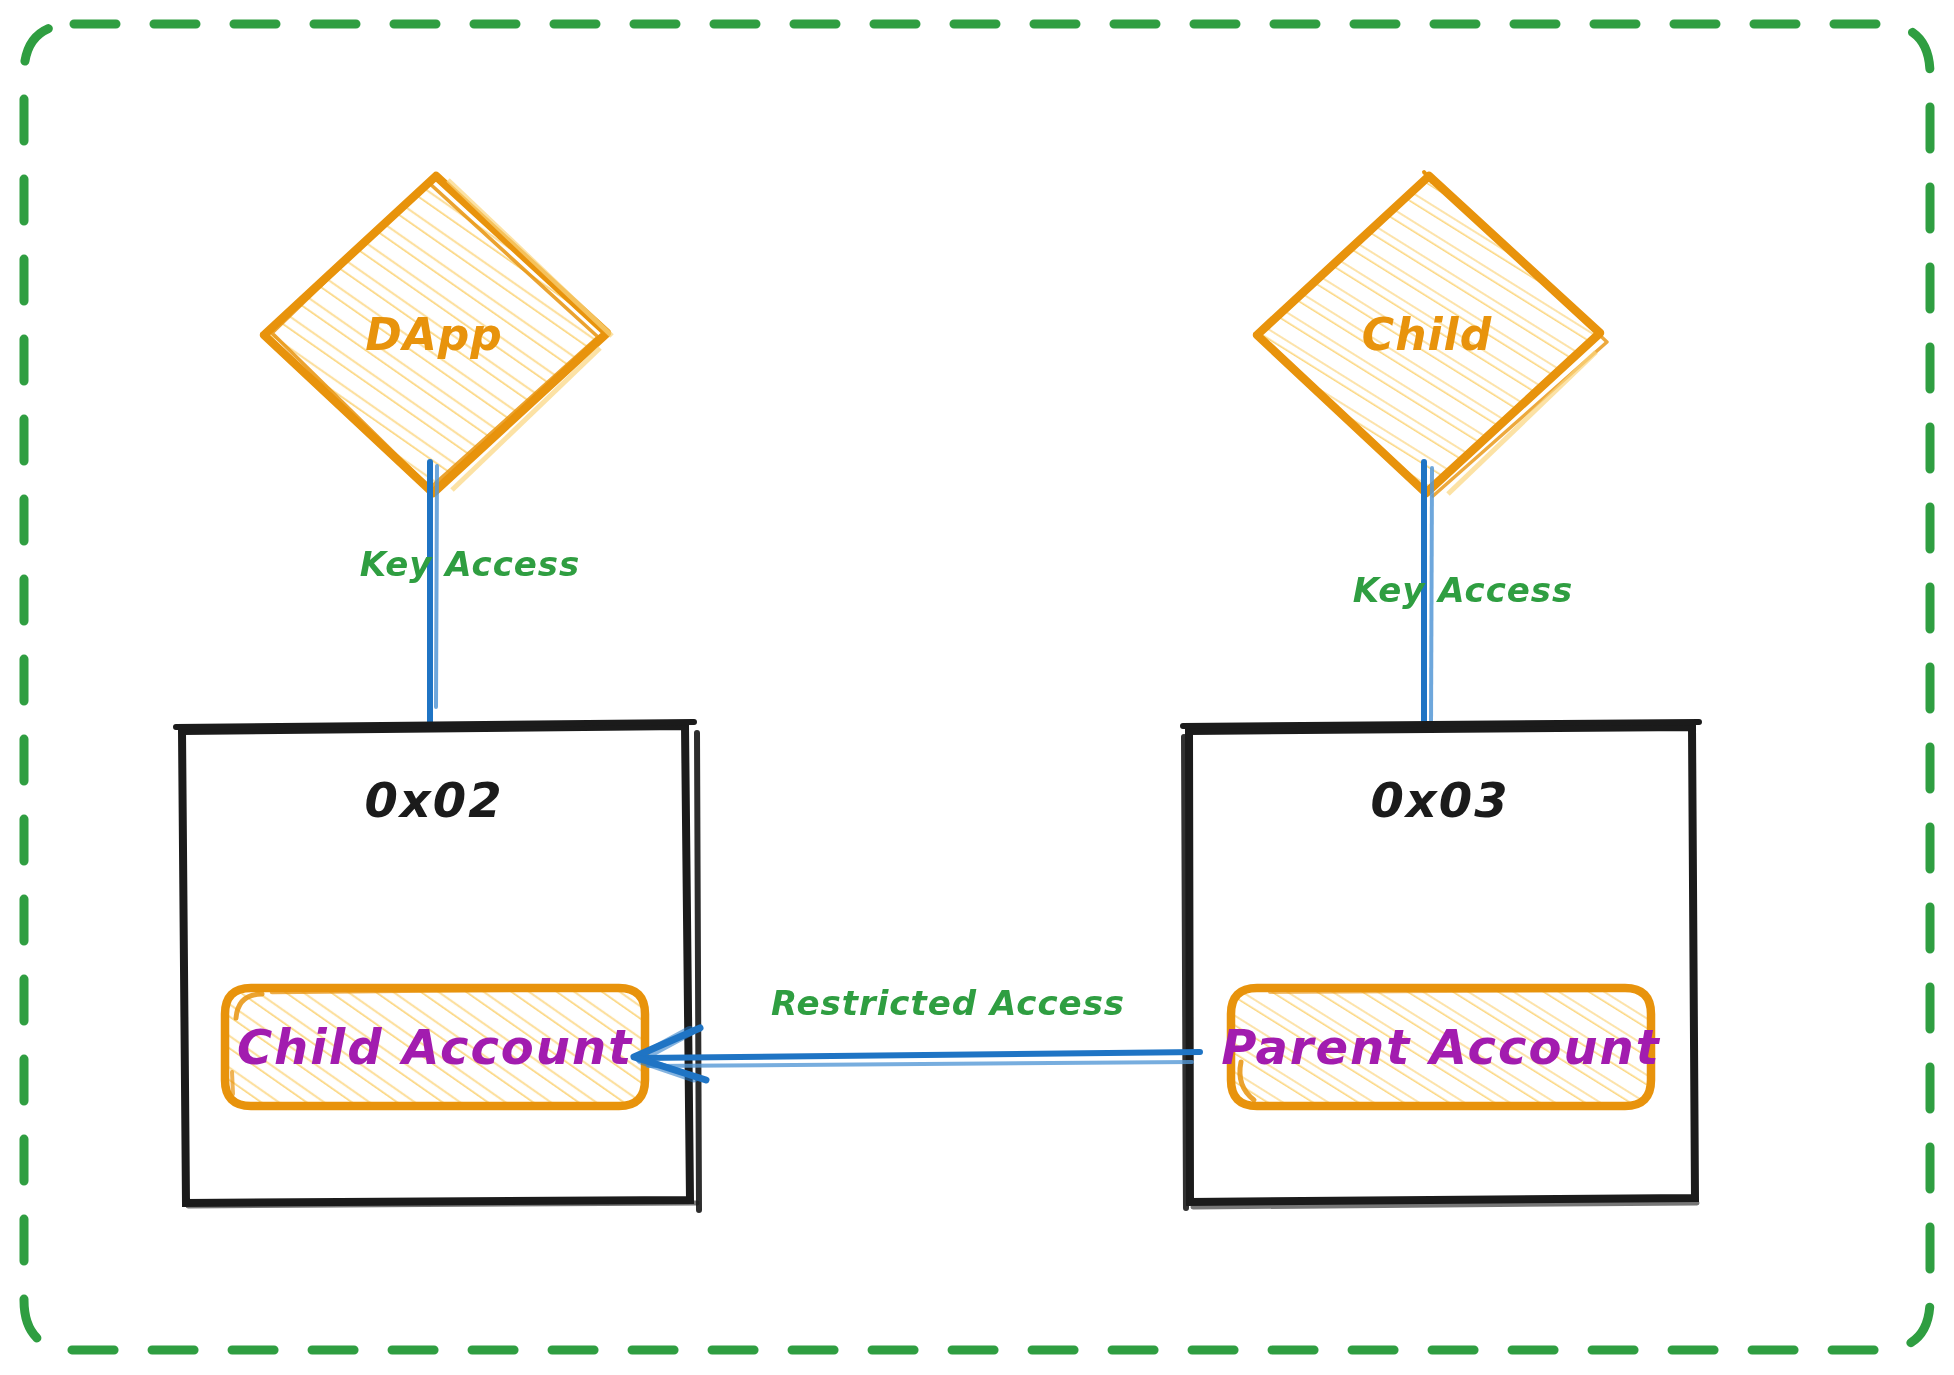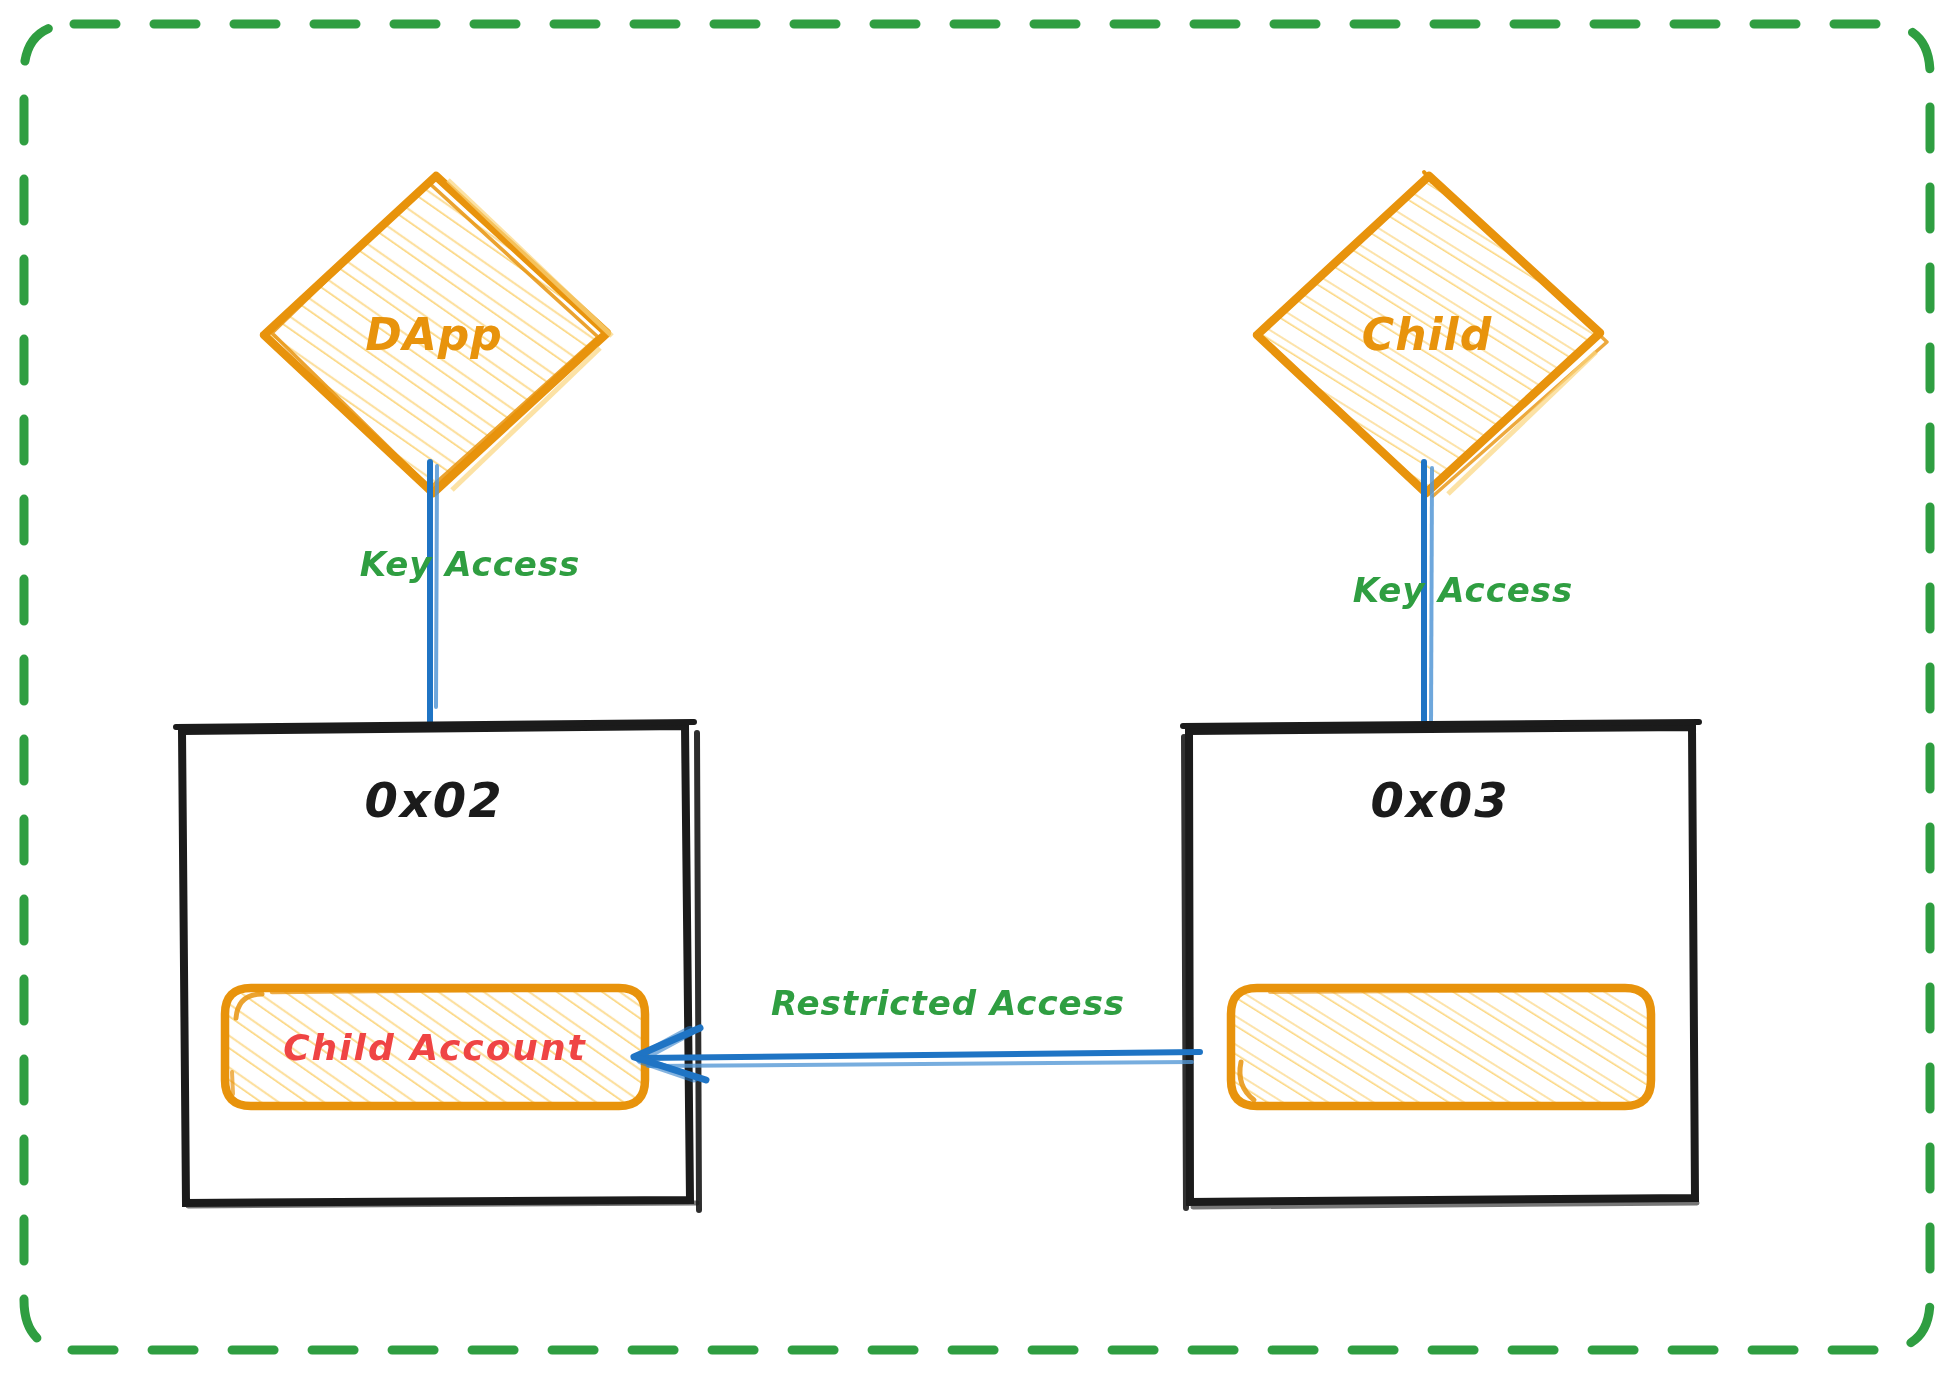--- a/index.html
+++ b/index.html
@@ -39,22 +39,22 @@
     color: #E8930C;
     font-size: 44px;
     font-style: italic;
   }
   .lbl-box-title {
     color: #1b1b1b;
     font-size: 48px;
     letter-spacing: 2px;
   }
   .lbl-account {
-    color: #ef4444;
-    font-size: 36px;
+    color: #a21caf;
+    font-size: 48px;
     letter-spacing: 2px;
     text-align: right;
   }
   .lbl-edge {
     color: #2F9E41;
     font-size: 34px;
     font-style: italic;
     letter-spacing: 1px;
   }
 </style>
@@ -149,20 +149,21 @@
   <div class="label lbl-node-orange" style="left:434px; top:334px;">DApp</div>
 
   <div class="label lbl-node-orange" style="left:1427px; top:334px;">Child</div>
 
   <div class="label lbl-box-title" style="left:434px; top:800px;">0x02</div>
 
   <div class="label lbl-box-title" style="left:1440px; top:800px;text-align:right;">0x03</div>
 
   <div class="label lbl-account" style="left:435px; top:1047px;">Child Account</div>
 
+  <div class="label lbl-account" style="left:1441px; top:1047px;">Parent Account</div>
 
   <div class="label lbl-edge" style="left:470px; top:564px;">Key Access</div>
 
   <div class="label lbl-edge" style="left:1463px; top:590px;">Key Access</div>
 
   <div class="label lbl-edge" style="left:948px; top:1003px;">Restricted Access</div>
 
 </div>
 
 </body></html>

